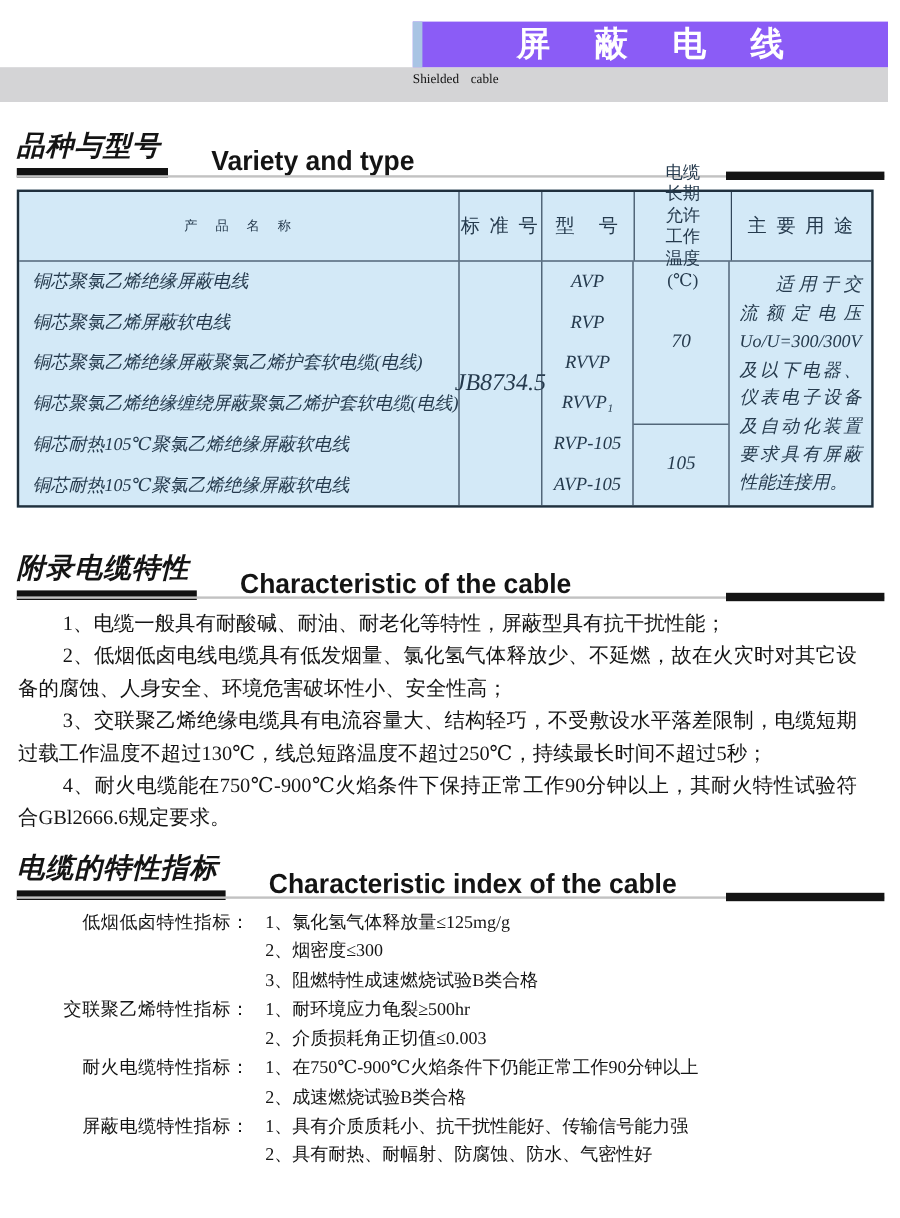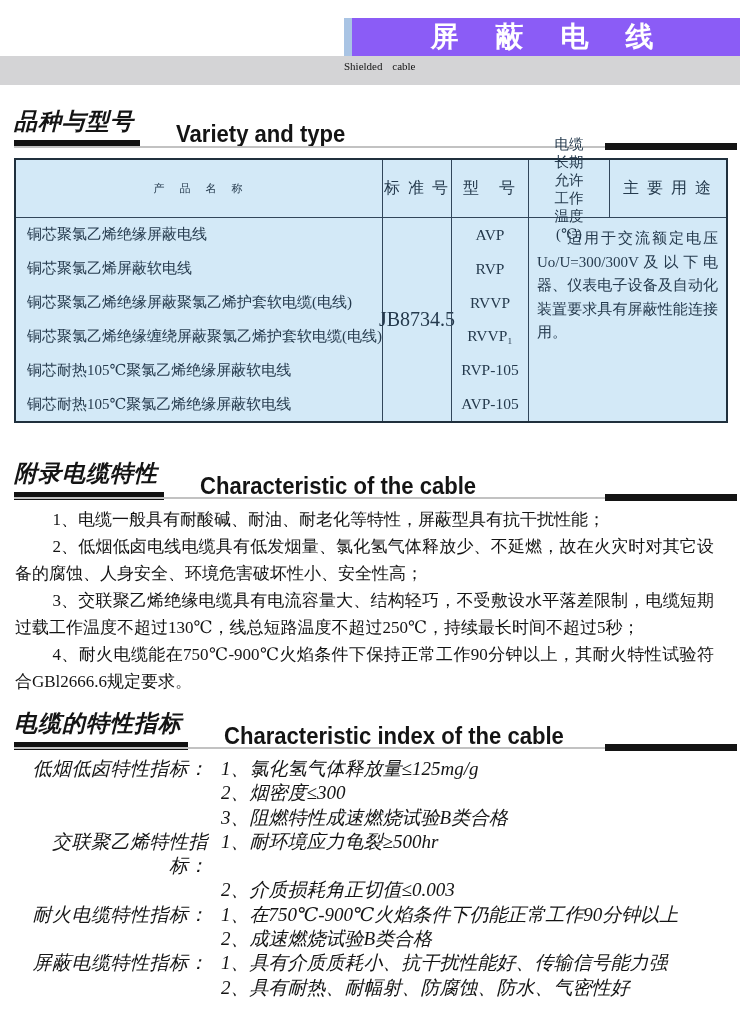--- a/index.html
+++ b/index.html
@@ -39,21 +39,21 @@
   }
   .rule{position:absolute;left:14px;width:723px;height:2px;background:#c2c2c2;}
   .rule-black{position:absolute;right:0;bottom:-2px;width:132px;height:7px;background:#141414;}
   
   .tbl{
     position:absolute;left:14px;top:158px;width:714px;height:265px;
     background:#d3e9f7;border:2px solid #20303d;box-sizing:border-box;
     display:flex;flex-direction:column;color:#253a4d;
   }
   .thead{display:flex;height:57px;border-bottom:1px solid #32465a;}
-  .tbody{display:flex;flex:1;}
+  .tbody{display:flex;flex:1;font-style:italic;}
   .hc{display:flex;align-items:center;justify-content:center;text-align:center;
       box-sizing:border-box;font-size:11px;}
   .bl{border-left:1px solid #32465a;}
   .w-prod{width:366px;} .w-std{width:69px;} .w-type{width:77px;} .w-temp{width:81px;} .w-use{flex:1;}
   .hc-prod{letter-spacing:2px;}
   .hc-std,.hc-type,.hc-use{letter-spacing:2px;font-size:16px;}
   .hc-temp{font-size:14.5px;line-height:18px;padding:0 20px;}
   .col{display:flex;flex-direction:column;box-sizing:border-box;}
   .prod-row{flex:1;display:flex;align-items:center;padding-left:11px;
             font-size:15px;white-space:nowrap;}
@@ -63,21 +63,21 @@
   .temp-cell{display:flex;align-items:center;justify-content:center;font-size:16px;}
   .temp-70{flex:4;border-bottom:1px solid #32465a;}
   .temp-105{flex:2;}
   .use-cell{padding:9px 8px 6px 8px;font-size:15px;line-height:23.5px;
             text-align:justify;text-indent:2em;box-sizing:border-box;}
   
   .paras{position:absolute;left:15px;top:506px;width:699px;
          font-size:17px;line-height:27px;text-align:justify;}
   .paras p{margin:0;text-indent:2.2em;}
   
-  .idx{position:absolute;left:14px;top:757px;width:712px;font-size:19px;line-height:24.3px;font-style:italic;}
+  .idx{position:absolute;left:14px;top:757px;width:712px;font-size:15px;line-height:24.3px;}
   .idx-line{display:flex;}
   .idx-label{width:194px;text-align:right;letter-spacing:0.5px;}
   .idx-item{margin-left:13px;}
 </style>
 </head>
 <body>
 
 <div class="gray-strip"></div>
 <div class="banner">
   <div class="banner-edge"></div>
@@ -117,20 +117,24 @@
       <div class="std-cell">JB8734.5</div>
     </div>
     <div class="col w-type bl">
       <div class="type-row">AVP</div>
       <div class="type-row">RVP</div>
       <div class="type-row">RVVP</div>
       <div class="type-row">RVVP₁</div>
       <div class="type-row">RVP-105</div>
       <div class="type-row">AVP-105</div>
     </div>
+    <div class="col w-temp bl">
+      <div class="temp-cell temp-70">70</div>
+      <div class="temp-cell temp-105">105</div>
+    </div>
     <div class="col w-use bl">
       <div class="use-cell">适用于交流额定电压Uo/U=300/300V及以下电器、仪表电子设备及自动化装置要求具有屏蔽性能连接用。</div>
     </div>
   </div>
 </div>
 
 <div class="sec" style="top:458px;">
   <div class="sec-left">
     <div class="sec-zh">附录电缆特性</div>
     <div class="sec-bar"></div>

